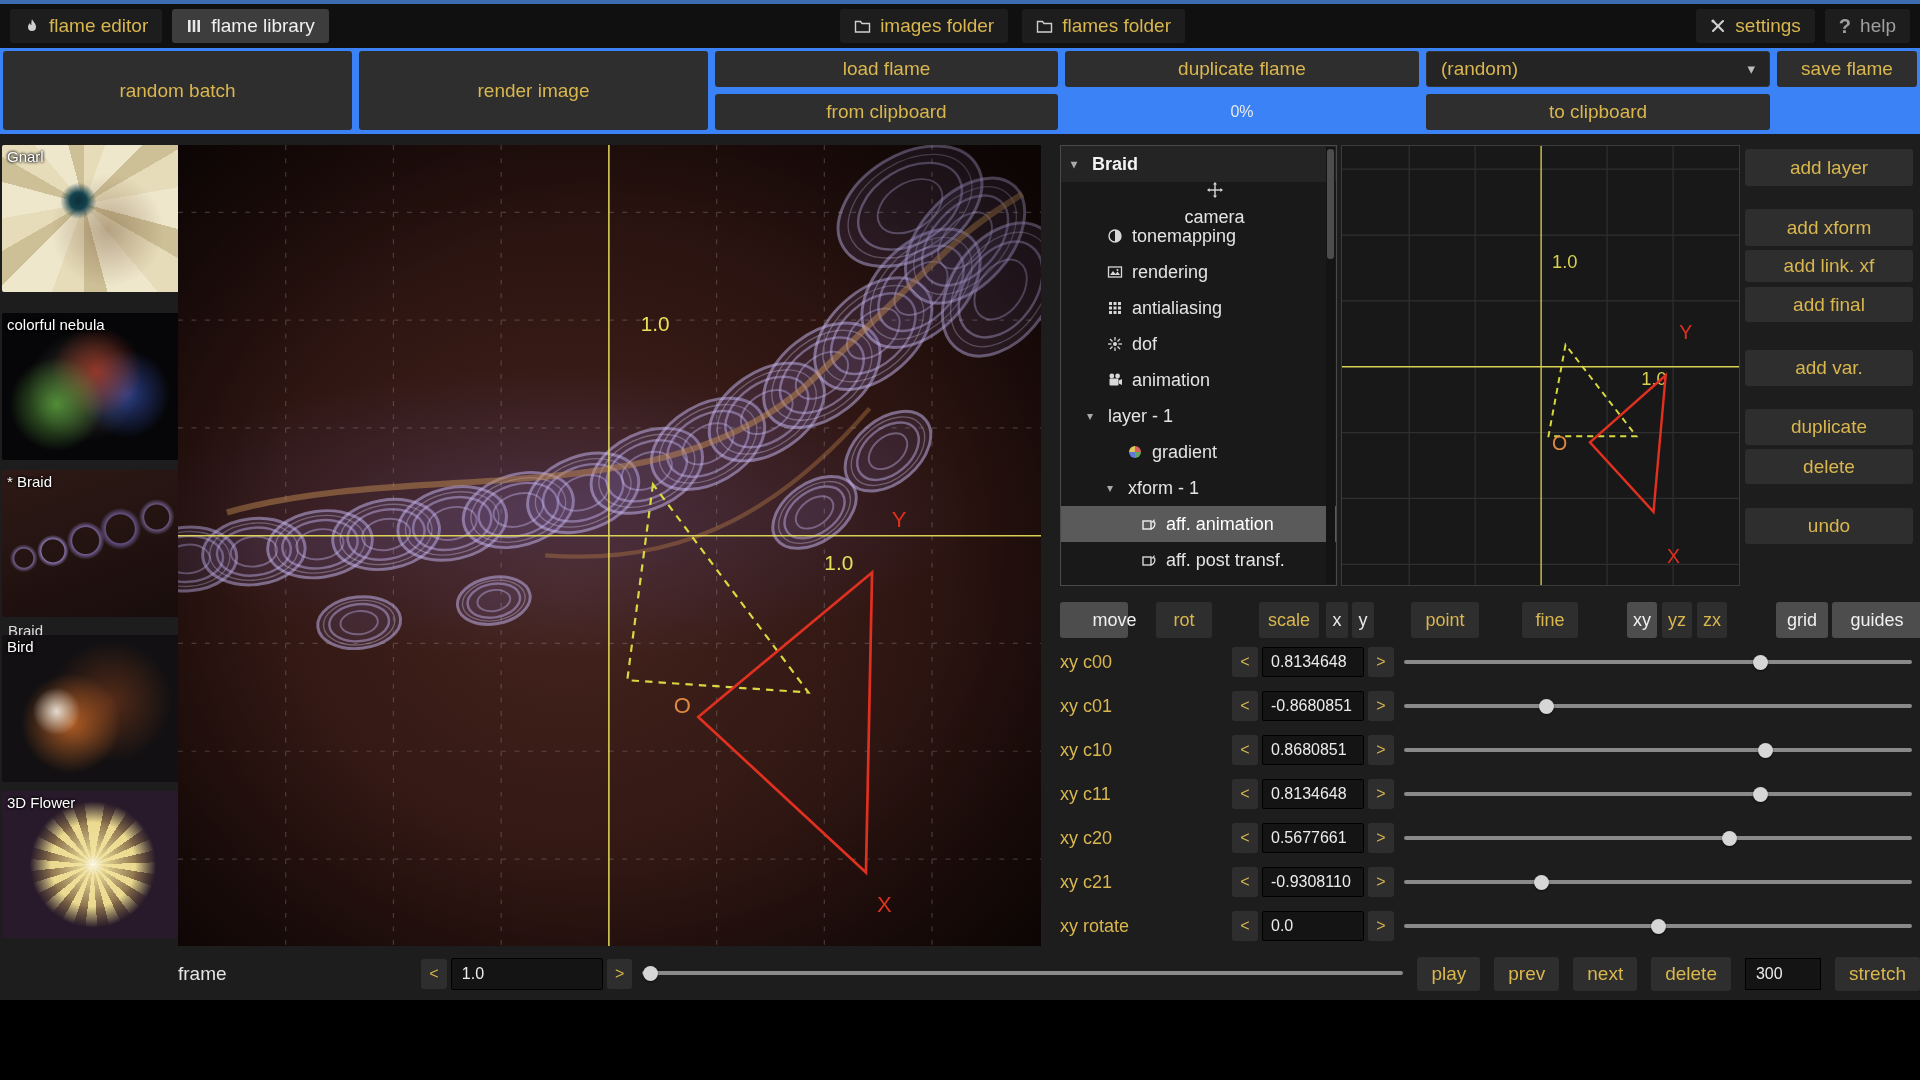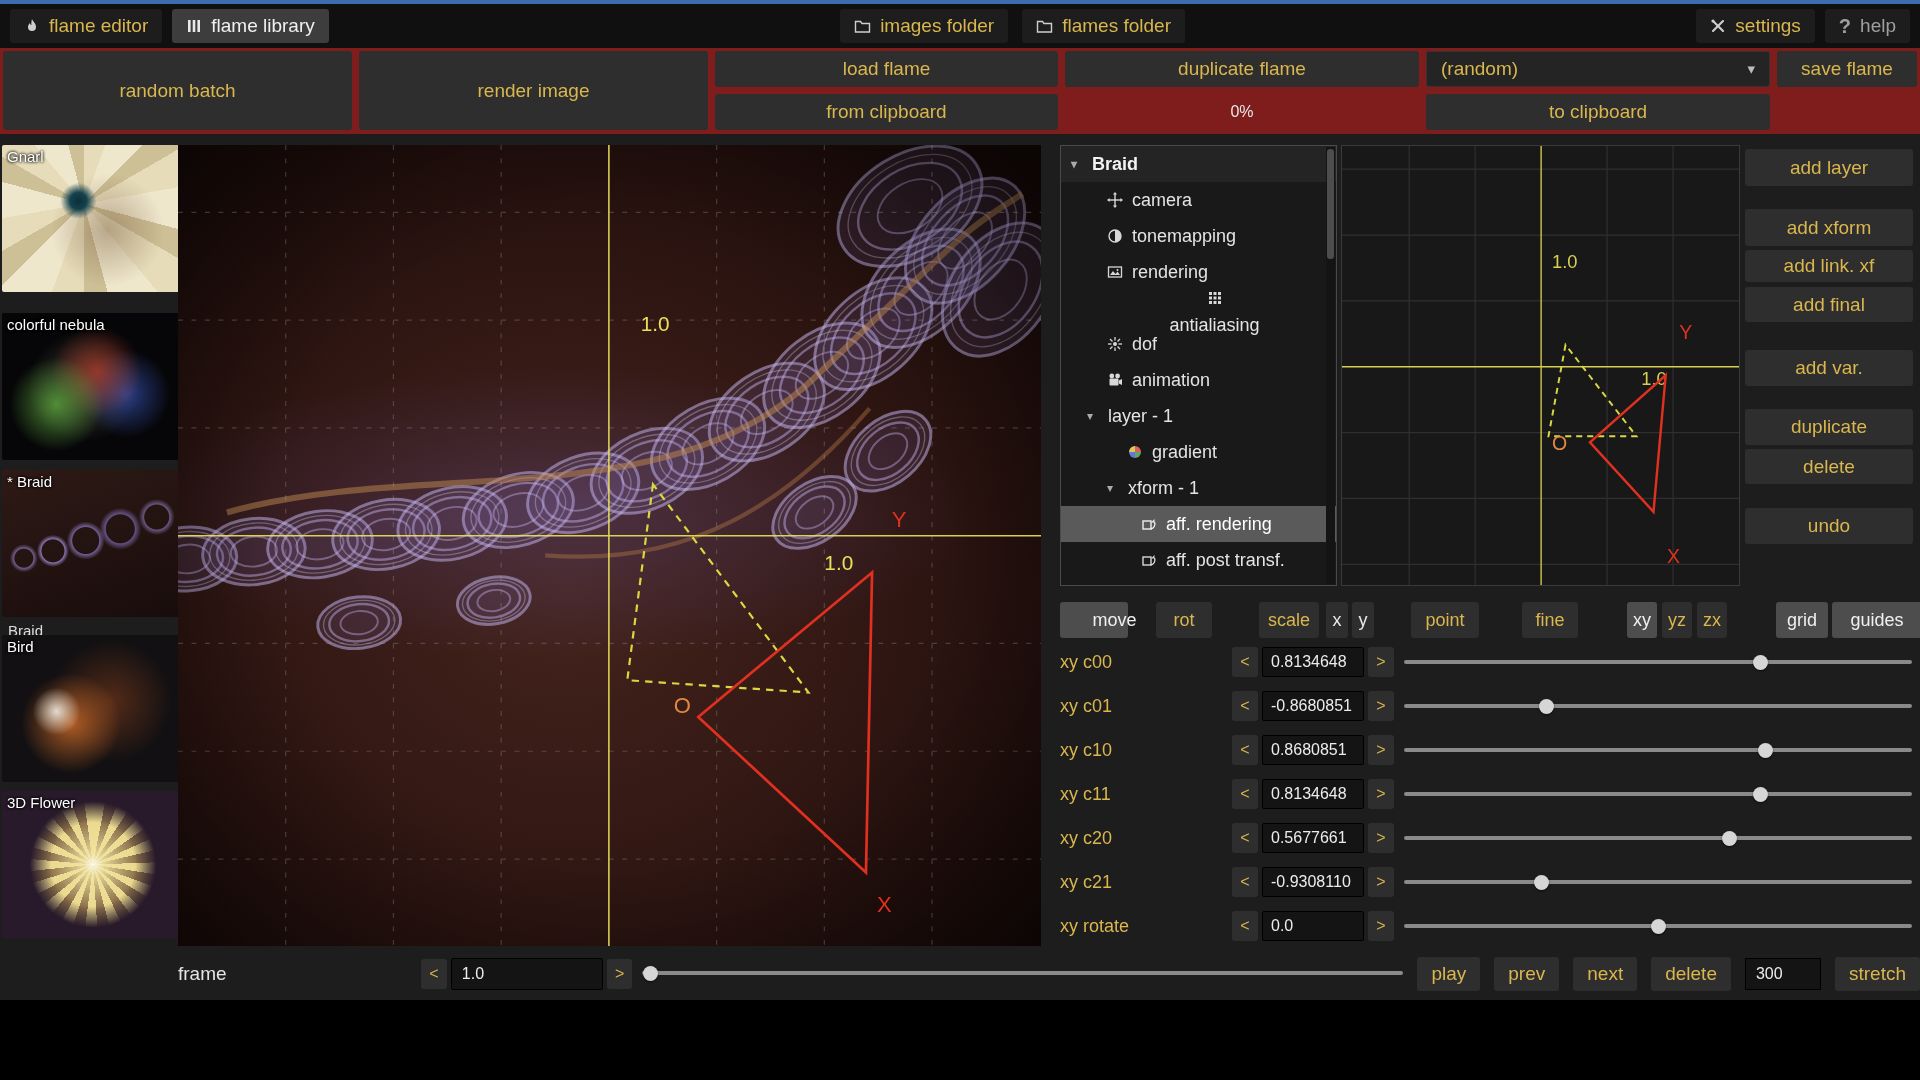--- a/index.html
+++ b/index.html
@@ -17,21 +17,21 @@
   .tbtn{ height:34px; padding:0 14px; border-radius:3px; background:#1d1d1d; color:var(--accent);
     font-size:19px; display:flex; align-items:center; gap:9px; border:none; cursor:default; }
   .tbtn.active{ background:#3d3d3d; color:#f0f0f0; }
   .tbtn .ic{ display:flex; align-items:center; }
   .grp-center{ margin:0 auto; display:flex; gap:14px; }
   .grp-right{ display:flex; gap:10px; }
   .tbtn.help{ color:#9f9f9f; }
   .qmark{ color:#9f9f9f; font-size:20px; font-weight:bold; }
 
   
-  .toolbar{ position:absolute; top:48px; left:0; width:1920px; height:86px; background:#7f1d1d;
+  .toolbar{ position:absolute; top:48px; left:0; width:1920px; height:86px; background:#3b82f6;
     display:grid; grid-template-columns:355px 355px 349px 360px 350px 1fr; grid-template-rows:42px 42px; gap:1px; }
   .cell{ position:relative; display:flex; align-items:center; justify-content:center; }
   .cbtn{ width:calc(100% - 6px); height:calc(100% - 6px); background:var(--btn); color:var(--accent);
     border:none; border-radius:3px; font-size:19px; display:flex; align-items:center; justify-content:center; cursor:default; }
   .span2{ grid-row:1 / span 2; }
   .dropdown{ width:calc(100% - 6px); height:calc(100% - 6px); background:#242424; border:1px solid #333;
     border-radius:3px; color:var(--accent); font-size:19px; display:flex; align-items:center;
     padding:0 14px; justify-content:space-between; }
   .dropdown .chev{ color:#bdbdbd; font-size:15px; }
   .progress-cell{ color:#e8e8e8; font-size:16px; }
@@ -448,21 +448,21 @@
       <text x="405" y="464" font-size="18" fill="#e08840">O</text>
     </svg>
   </div>
 
   <div class="tree">
     <div class="trow root" style="padding-left:10px; background:#242424;">
       <span class="texp">▾</span>
       <span>Braid</span>
     </div>
 
-    <div class="trow" style="padding-left:46px;">
+    <div class="trow" style="padding-left:46px;flex-direction:column;">
       <span class="ticon">
         <svg width="16" height="16" viewBox="0 0 16 16">
             <g stroke="#d8d8d8" stroke-width="1.4">
               <line x1="8" y1="2" x2="8" y2="14"></line>
               <line x1="2" y1="8" x2="14" y2="8"></line>
             </g>
             <g fill="#d8d8d8">
               <path d="M8 0l2 2.6H6z"></path>
               <path d="M8 16l2-2.6H6z"></path>
               <path d="M0 8l2.6-2v4z"></path>
@@ -484,21 +484,21 @@
     <div class="trow" style="padding-left:46px;">
       <span class="ticon">
         <svg width="16" height="16" viewBox="0 0 16 16">
             <rect x="1.5" y="3" width="13" height="10" fill="none" stroke="#d8d8d8" stroke-width="1.3"></rect>
             <path d="M3 11l3-4 2.5 3 2-2.5 2.5 3.5z" fill="#d8d8d8"></path>
             <circle cx="10.5" cy="6" r="1" fill="#d8d8d8"></circle>
           </svg>
       </span>
       <span>rendering</span>
     </div>
-    <div class="trow" style="padding-left:46px;flex-direction:column;">
+    <div class="trow" style="padding-left:46px;">
       <span class="ticon">
         <svg width="16" height="16" viewBox="0 0 16 16">
             <g fill="#d8d8d8">
               <rect x="2" y="2" width="3" height="3"></rect>
               <rect x="6.5" y="2" width="3" height="3"></rect>
               <rect x="11" y="2" width="3" height="3"></rect>
               <rect x="2" y="6.5" width="3" height="3"></rect>
               <rect x="6.5" y="6.5" width="3" height="3"></rect>
               <rect x="11" y="6.5" width="3" height="3"></rect>
               <rect x="2" y="11" width="3" height="3"></rect>
@@ -561,21 +561,21 @@
       <span>xform - 1</span>
     </div>
     <div class="trow selected" style="padding-left:80px;">
       <span class="ticon">
         <svg width="16" height="16" viewBox="0 0 16 16">
             <rect x="2" y="5" width="8" height="8" fill="none" stroke="#f0f0f0" stroke-width="1.4"></rect>
             <path d="M13.5 6a5 5 0 0 1-4 7" fill="none" stroke="#f0f0f0" stroke-width="1.4"></path>
             <path d="M13.5 3v3.4h-3.4z" fill="#f0f0f0"></path>
           </svg>
       </span>
-      <span>aff. rendering</span>
+      <span>aff. animation</span>
     </div>
     <div class="trow" style="padding-left:80px;">
       <span class="ticon">
         <svg width="16" height="16" viewBox="0 0 16 16">
             <rect x="2" y="5" width="8" height="8" fill="none" stroke="#d8d8d8" stroke-width="1.4"></rect>
             <path d="M13.5 6a5 5 0 0 1-4 7" fill="none" stroke="#d8d8d8" stroke-width="1.4"></path>
             <path d="M13.5 3v3.4h-3.4z" fill="#d8d8d8"></path>
           </svg>
       </span>
       <span>aff. post transf.</span>

